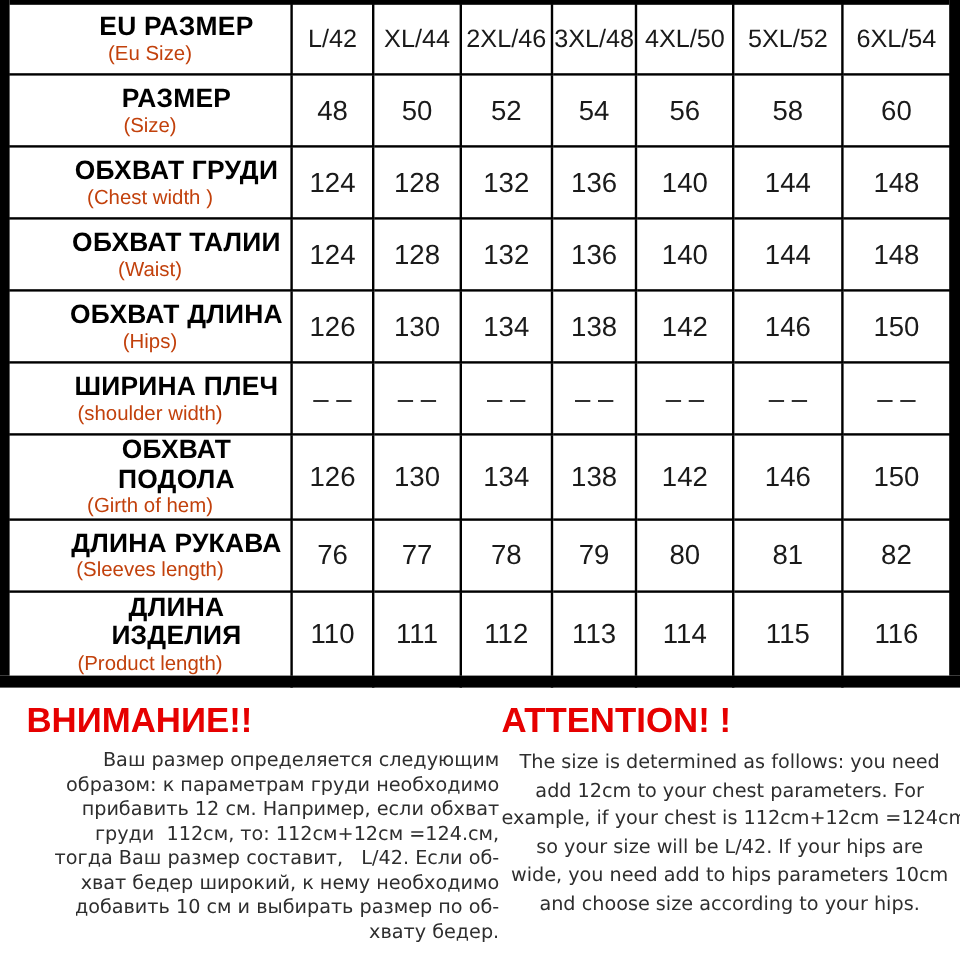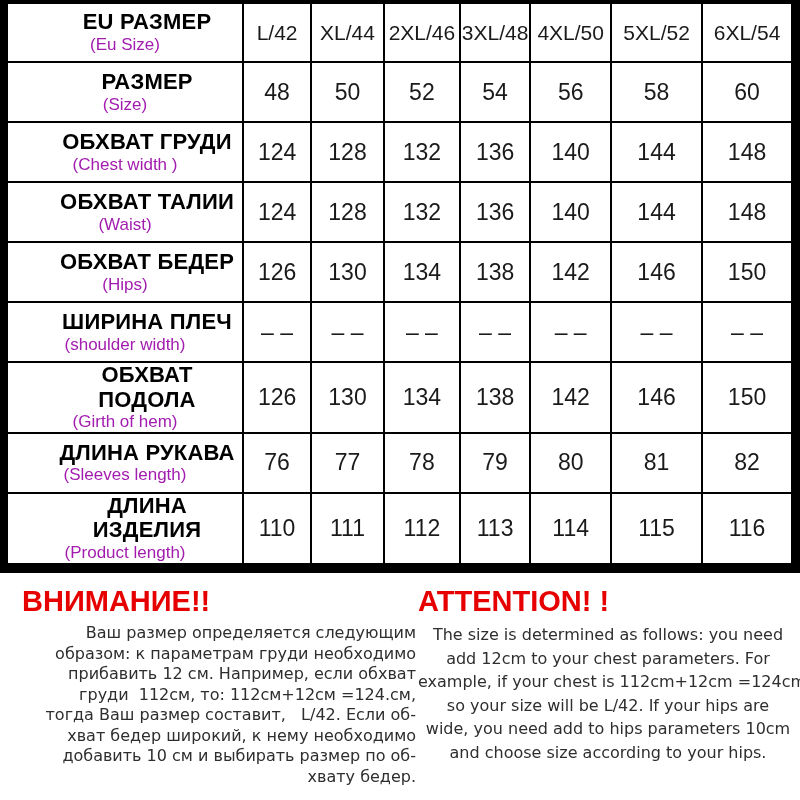--- a/index.html
+++ b/index.html
@@ -36,21 +36,21 @@
     font-weight: bold;
     font-size: 22px;
     line-height: 1.12;
     letter-spacing: 0.2px;
     color: #000;
     padding-left: 44px;
   }
   .sub {
     font-size: 17px;
     line-height: 1.15;
-    color: #a21caf;
+    color: #c2410c;
   }
   td.val {
     font-size: 23px;
     color: #1a1a1a;
   }
   tr.hdr td.val { font-size: 21px; }
 
   
   .notes {
     display: flex;
@@ -137,21 +137,21 @@
       <td class="val">124</td>
       <td class="val">128</td>
       <td class="val">132</td>
       <td class="val">136</td>
       <td class="val">140</td>
       <td class="val">144</td>
       <td class="val">148</td>
     </tr>
     <tr>
       <td>
-        <div class="lbl">ОБХВАТ БЕДЕР</div>
+        <div class="lbl">ОБХВАТ ДЛИНА</div>
         <div class="sub">(Hips)</div>
       </td>
       <td class="val">126</td>
       <td class="val">130</td>
       <td class="val">134</td>
       <td class="val">138</td>
       <td class="val">142</td>
       <td class="val">146</td>
       <td class="val">150</td>
     </tr>

